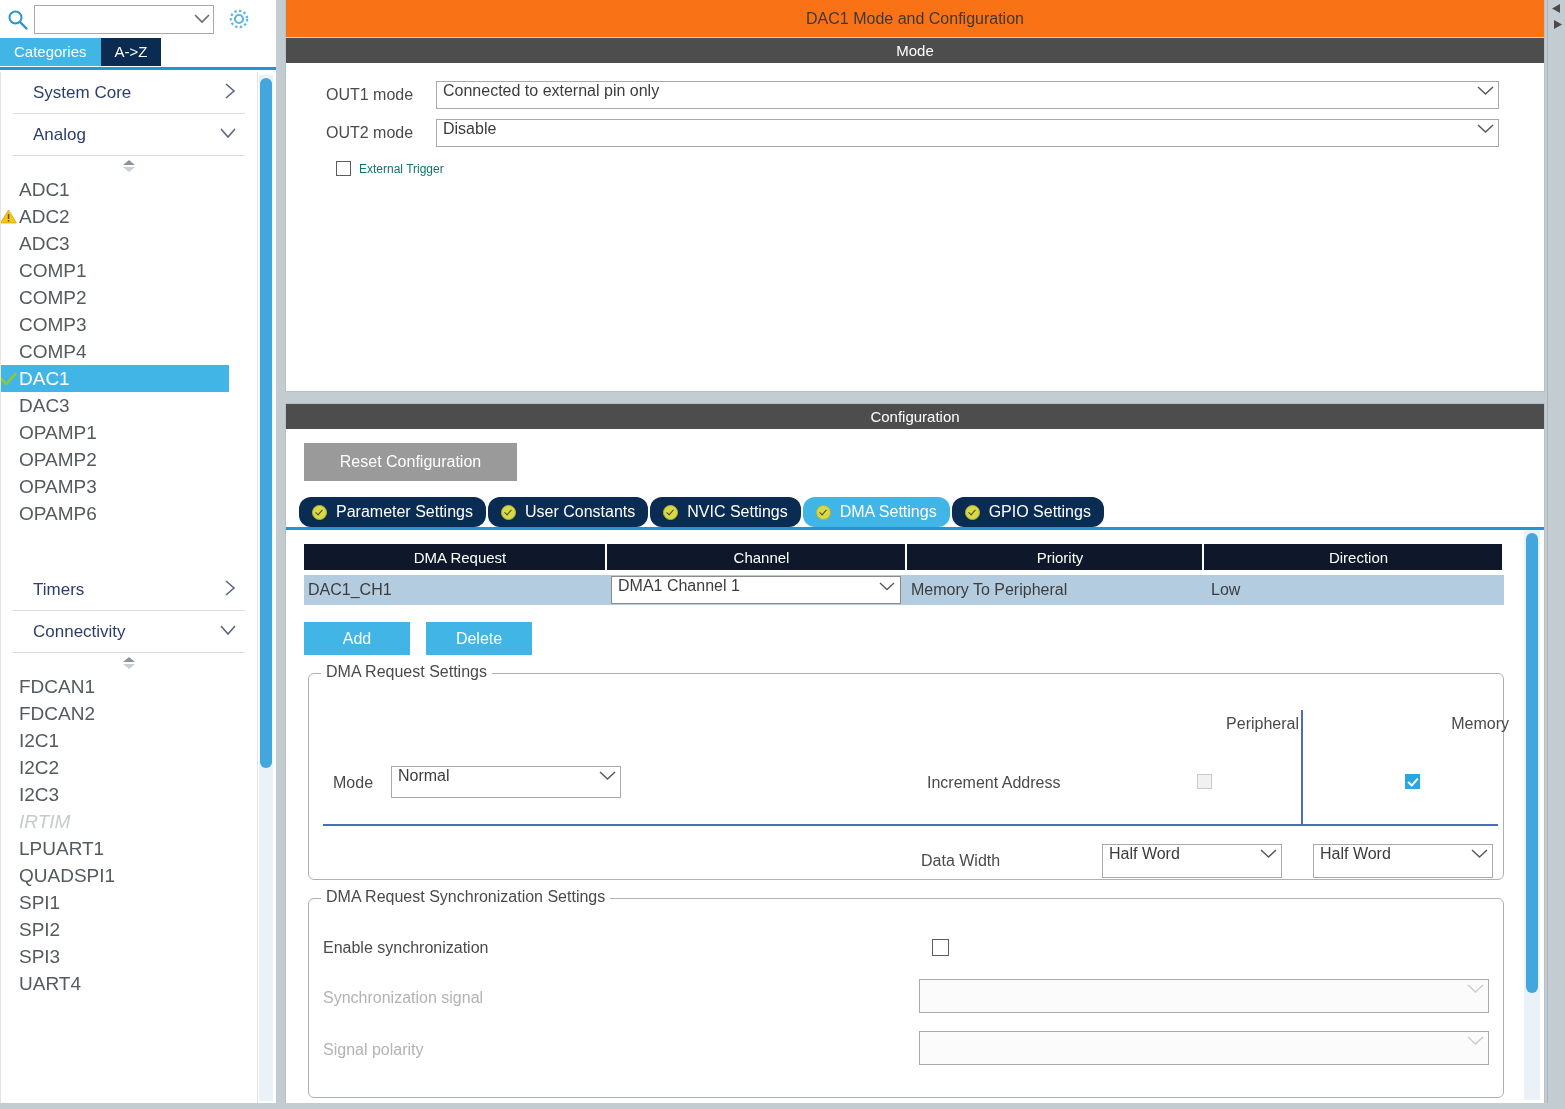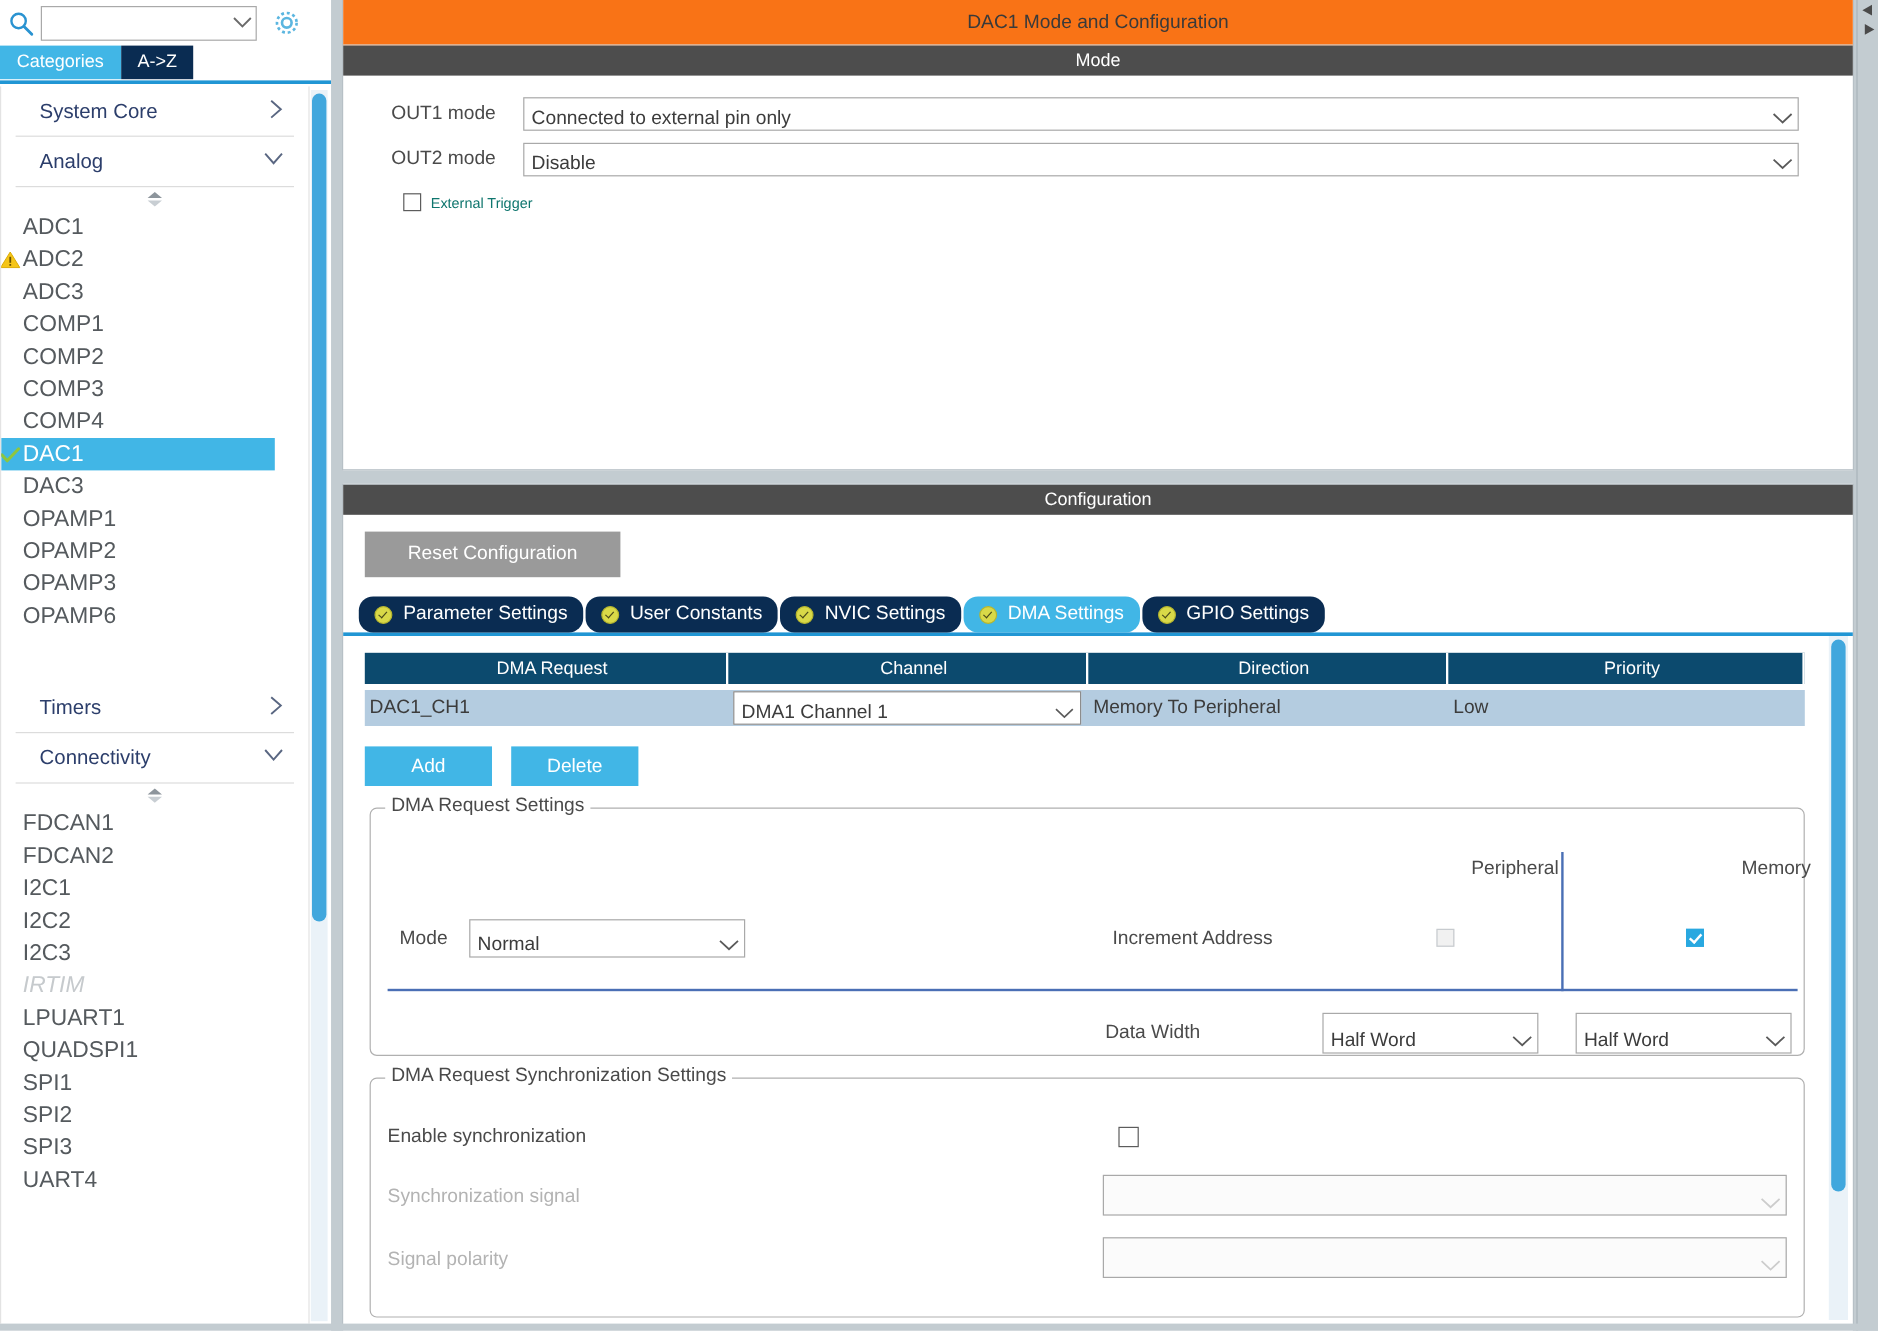--- a/index.html
+++ b/index.html
@@ -172,21 +172,21 @@
   }
   .form-row .flabel {
     width: 110px;
     font-size: 16px; color: #4a4a4a;
     text-align: left;
   }
   .combo {
     height: 28px;
     border: 1px solid #a9a9a9;
     background: #ffffff;
-    display: flex; align-items: flex-end;
+    display: flex; align-items: flex-start;
     font-size: 16px; color: #3c3c3c;
     cursor: pointer;
     gap: 40px;
   }
   .combo .cval { flex: 1; padding-left: 6px; white-space: nowrap; overflow: hidden; }
   .combo .cchev { width: 26px; text-align: center; color: #5a5a5a; font-size: 15px; }
   .combo.disabled { background: #fbfbfb; color: #b0b0b0; }
   .combo.disabled .cchev { color: #c9c9c9; }
   #out-combo1, #out-combo2 { width: 1063px; }
 
@@ -272,21 +272,21 @@
     height: 570px;
     padding: 14px 0 0 0;
     overflow: hidden;
   }
 
   
   #dma-table { margin: 0 18px 0 18px; width: 1200px; }
   #dma-head { display: flex; }
   .th {
     height: 26px;
-    background: #0c4a6e;
+    background: #0f172a;
     color: #ffffff;
     font-size: 15px;
     display: flex; align-items: center; justify-content: center;
     border-right: 2px solid #ffffff;
     padding-left: 11px;
   }
   #dma-row { display: flex; margin-top: 5px; background: #b4cce0; height: 30px; }
   .td {
     height: 30px;
     display: flex; align-items: center;
@@ -675,22 +675,22 @@
         </div>
       </div>
       <div id="tab-underline"></div>
 
       <div id="config-body">
 
         <div id="dma-table">
           <div id="dma-head">
             <div class="th col1">DMA Request</div>
             <div class="th col2">Channel</div>
+            <div class="th col4">Priority</div>
             <div class="th col3">Direction</div>
-            <div class="th col4">Priority</div>
           </div>
           <div id="dma-row">
             <div class="td col1">DAC1_CH1</div>
             <div class="td col2">
               <div class="combo" id="chan-combo">
                 <span class="cval">DMA1 Channel 1</span>
                 <span class="cchev">
                   <svg width="16" height="9" viewBox="0 0 16 9">
                       <polyline points="1,1 8,7.5 15,1" fill="none" stroke="#5a5a5a" stroke-width="1.4"></polyline>
                     </svg>

